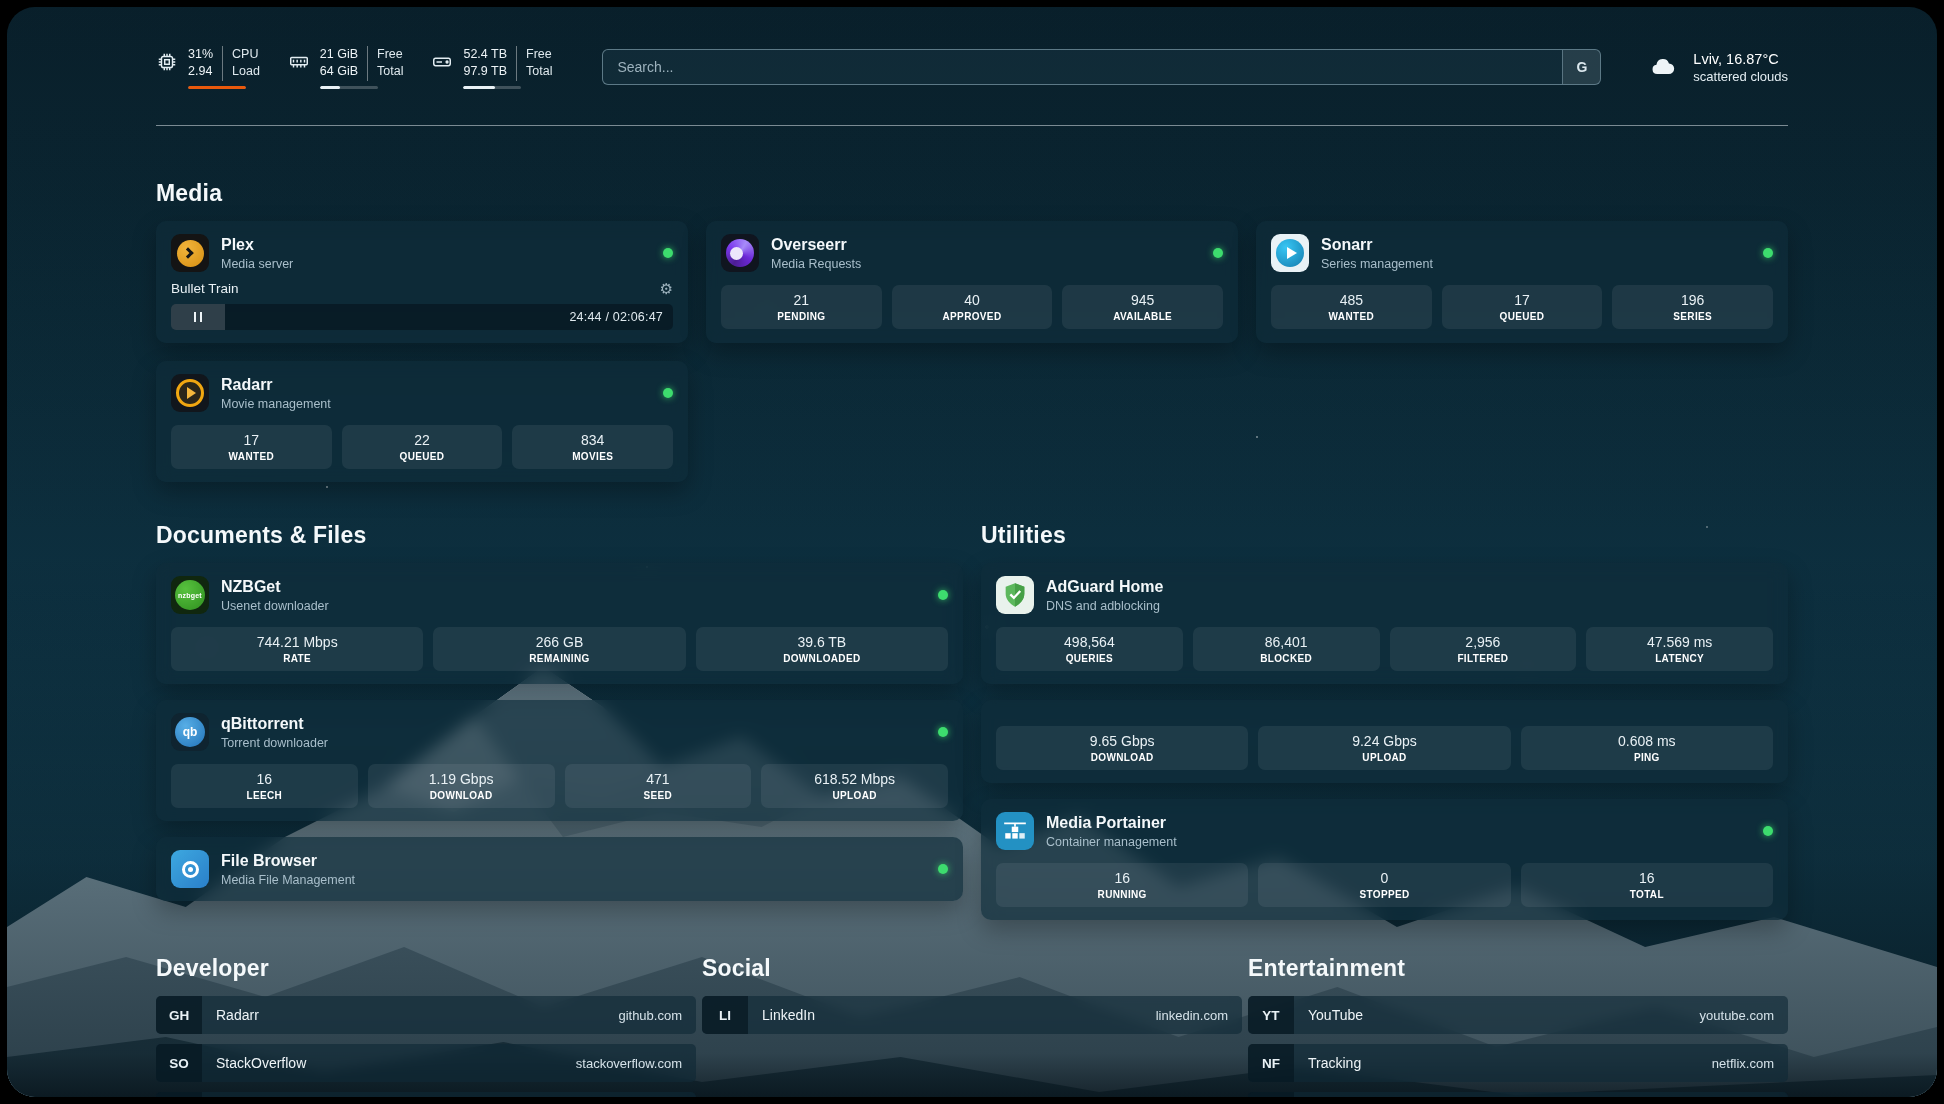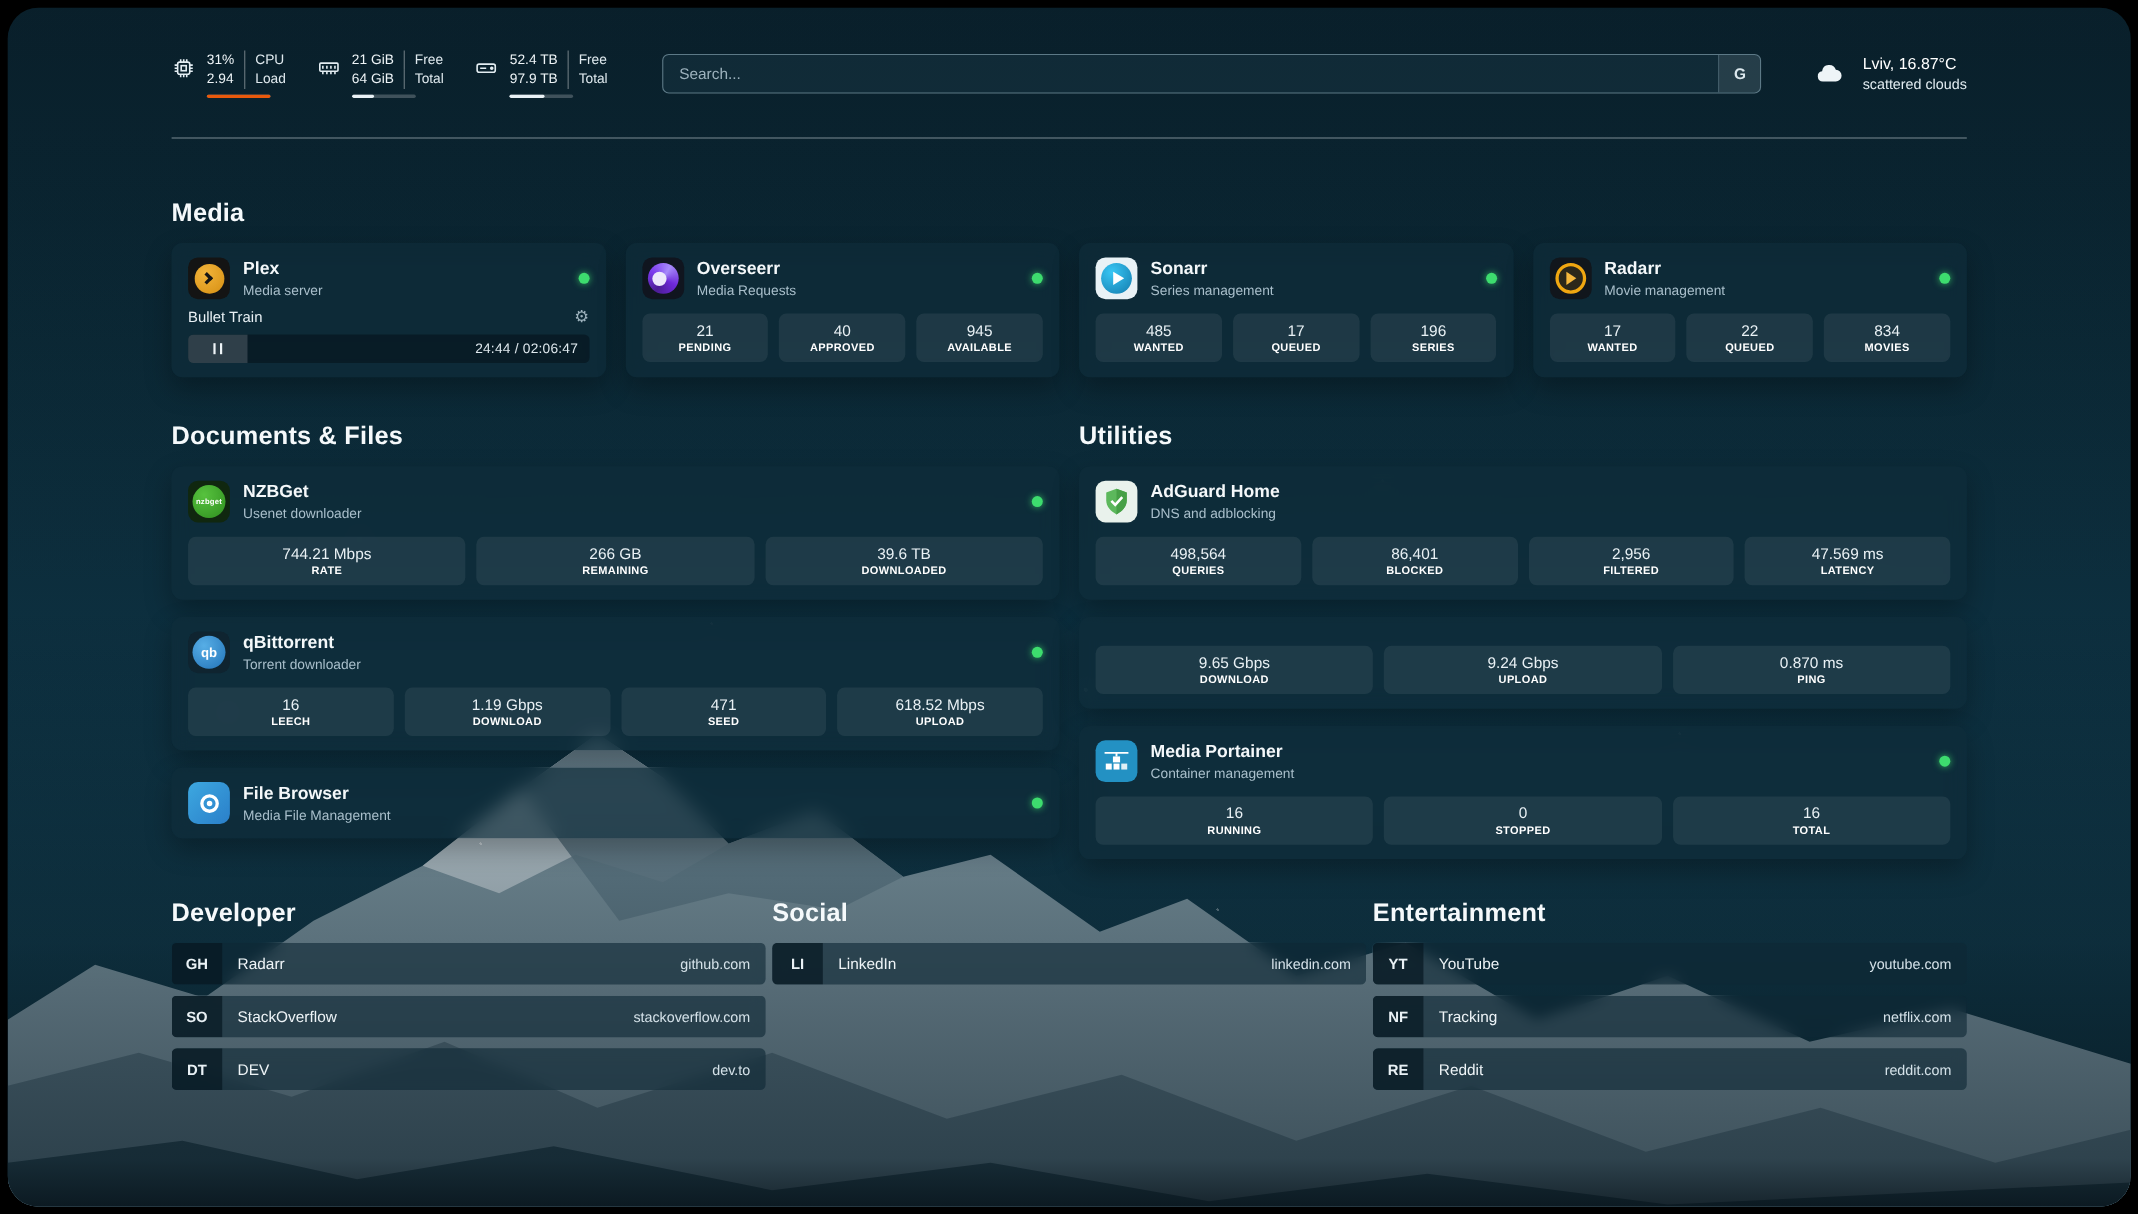--- a/index.html
+++ b/index.html
@@ -47,21 +47,21 @@
   .weather{display:flex;align-items:center;gap:12px;color:#fff}
   .weather-icon{width:36px;height:28px;color:#eef4f7}
   .weather-icon svg{width:100%;height:100%}
   .weather-loc{font-size:14.5px;line-height:1.35}
   .weather-cond{font-size:13px;color:#e3edf2}
   .topdivider{margin-top:34px;border-bottom:1px solid rgba(235,244,248,.5)}
 
   
   .section-title{font-size:23px;font-weight:700;color:#f5f9fb;letter-spacing:.2px}
   .media-section{margin-top:54px}
-  .media-grid{display:grid;grid-template-columns:repeat(4,1fr);gap:18px;margin-top:14px}
+  .media-grid{display:grid;grid-template-columns:repeat(3,1fr);gap:18px;margin-top:14px}
   .card{background:rgba(15,44,58,.68);border-radius:10px;padding:13px 15px;box-shadow:0 10px 24px rgba(0,0,0,.28);
     backdrop-filter:blur(8px);cursor:pointer}
   .app-head{display:flex;align-items:center;gap:12px}
   .app-icon{width:38px;height:38px;border-radius:9px;flex:0 0 auto;display:flex;align-items:center;justify-content:center;position:relative;overflow:hidden}
   .app-name{font-size:16px;font-weight:700;color:#f4f8fa;line-height:1.2}
   .app-desc{font-size:12.5px;color:#a9bfcb;margin-top:2px}
   .status-dot{width:10px;height:10px;border-radius:50%;background:#3ddc6e;margin-left:auto;flex:0 0 auto;box-shadow:0 0 7px rgba(61,220,110,.8)}
   .stats-row{display:flex;gap:10px;margin-top:13px}
   .stat{flex:1;background:rgba(255,255,255,.07);border-radius:7px;padding:7px 4px;text-align:center;min-width:0}
   .stat-value{font-size:14px;color:#e9f1f5;white-space:nowrap}
@@ -450,21 +450,21 @@
           <div class="stats-row">
             <div class="stat" data-name="stat-box">
               <div class="stat-value" data-name="stat-value">9.65 Gbps</div>
               <div class="stat-label" data-name="stat-label">DOWNLOAD</div>
             </div>
             <div class="stat" data-name="stat-box">
               <div class="stat-value" data-name="stat-value">9.24 Gbps</div>
               <div class="stat-label" data-name="stat-label">UPLOAD</div>
             </div>
             <div class="stat" data-name="stat-box">
-              <div class="stat-value" data-name="stat-value">0.870 ms</div>
+              <div class="stat-value" data-name="stat-value">0.608 ms</div>
               <div class="stat-label" data-name="stat-label">PING</div>
             </div>
           </div>
         </div>
 
         <div class="card" data-name="app-card-portainer">
           <div class="app-head">
             <div class="app-icon icon-portainer" data-name="portainer-icon">
               <svg viewBox="0 0 24 24" width="26" height="26">
                 <path d="M2 5h20" stroke="#fff" stroke-width="1.6"></path>

